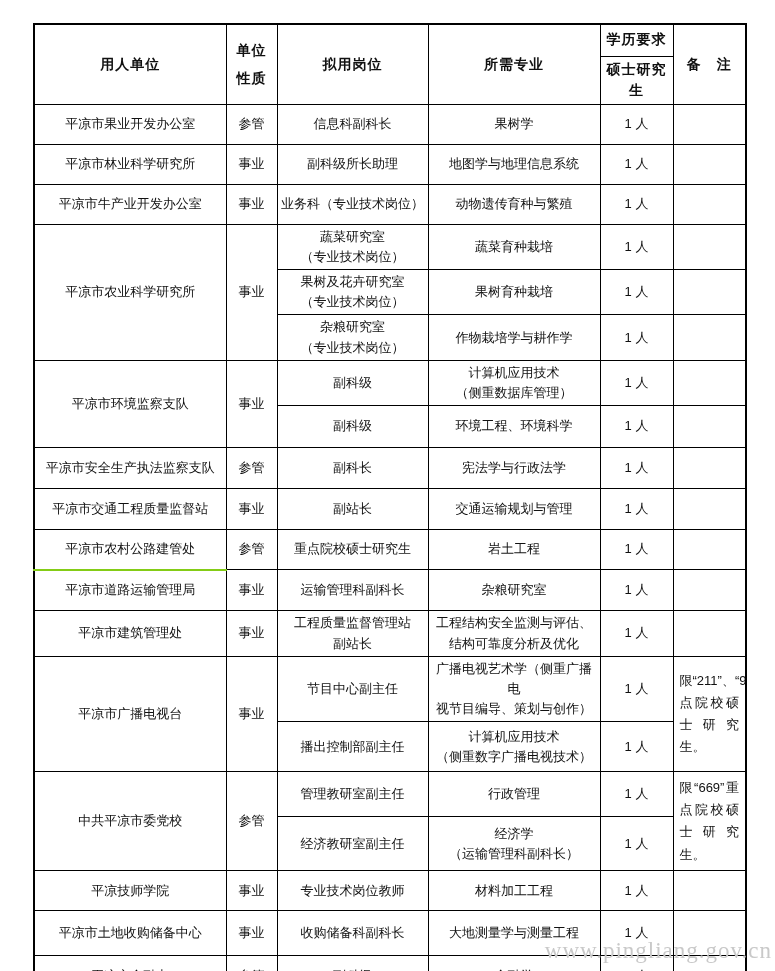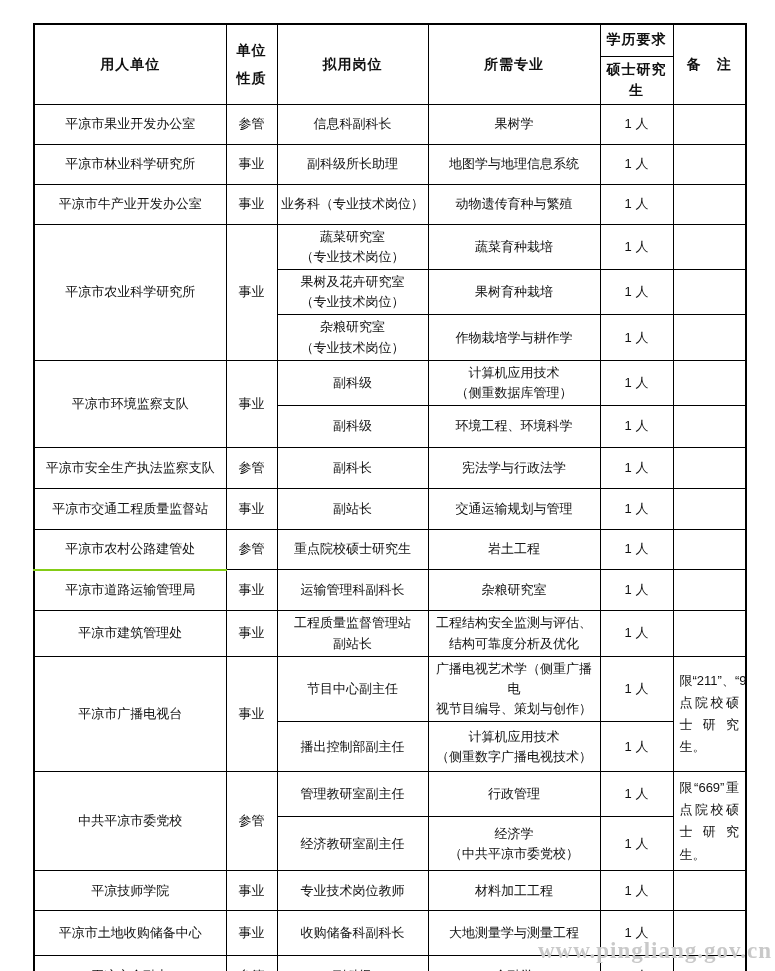--- a/index.html
+++ b/index.html
@@ -41,21 +41,21 @@
     line-height: 1.7;
     padding: 3px 6px;
     font-size: 13px;
   }
   td.thickb { border-bottom: 2px solid #84cc16; }
   .watermark {
     position: absolute;
     right: 3px;
     bottom: 7px;
     font-family: "Liberation Serif", serif;
-    font-weight: bold;
+    font-weight: normal;
     font-size: 23px;
     letter-spacing: 1px;
     color: #c9c9c9;
     white-space: nowrap;
   }
 </style>
 </head>
 <body>
 
 <table class="recruit">
@@ -209,21 +209,21 @@
     <td rowspan="2">中共平凉市委党校</td>
     <td rowspan="2">参管</td>
     <td>管理教研室副主任</td>
     <td>行政管理</td>
     <td>1 人</td>
     <td rowspan="2" class="remark-cell-text">限“669”重点院校硕士研究生。</td>
   </tr>
   <tr style="height:54px">
     <td>经济教研室副主任</td>
     <td>经济学
-（中共平凉市委党校）</td>
+（运输管理科副科长）</td>
     <td>1 人</td>
   </tr>
 
   <tr style="height:40px">
     <td>平凉技师学院</td>
     <td>事业</td>
     <td>专业技术岗位教师</td>
     <td>材料加工工程</td>
     <td>1 人</td>
     <td></td>

